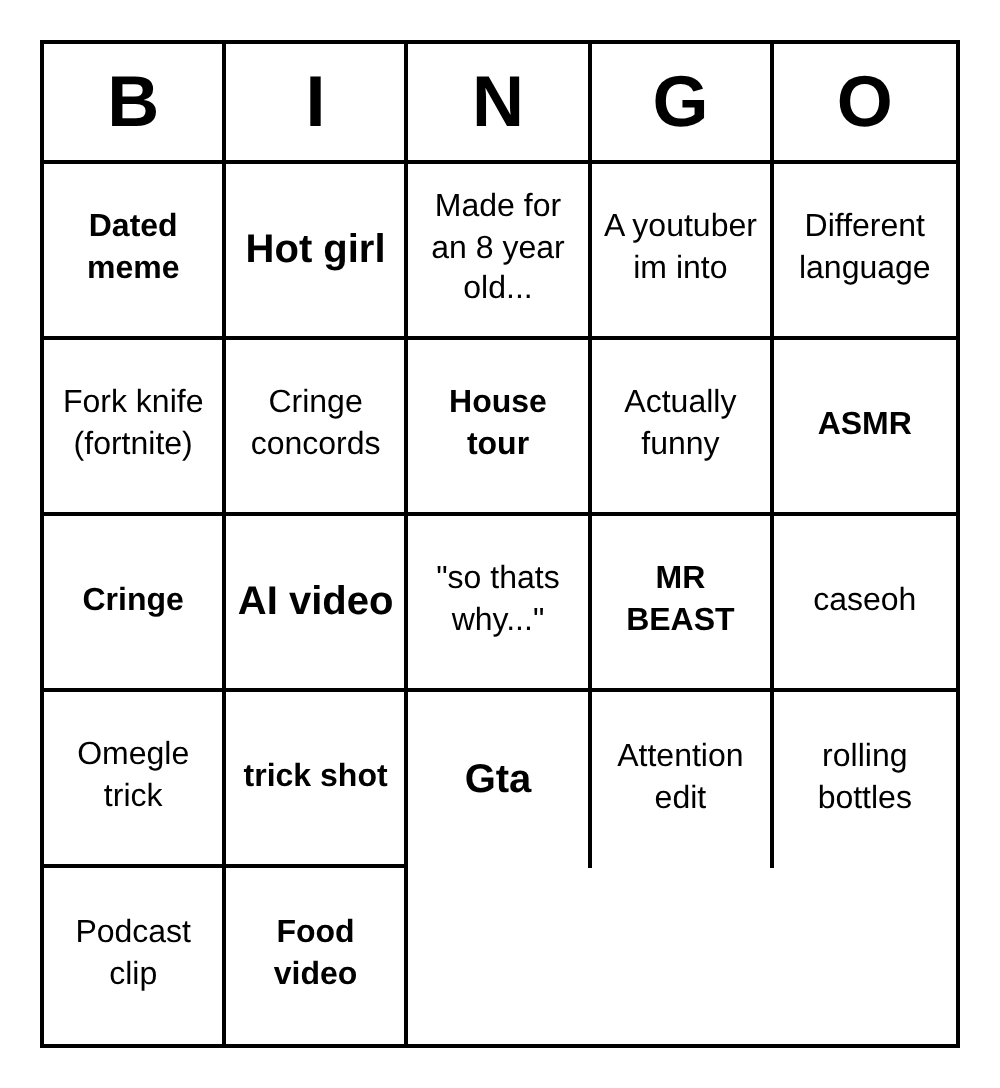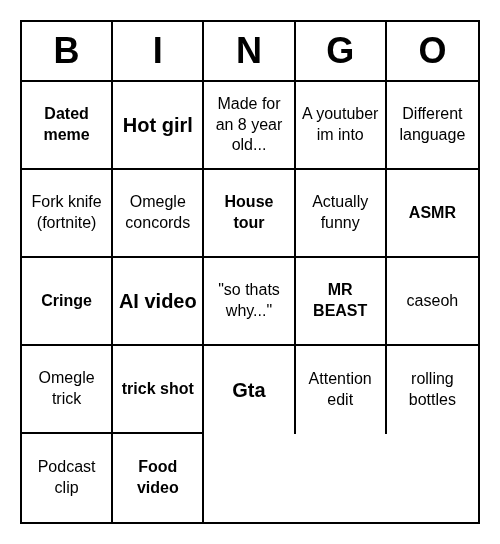--- a/index.html
+++ b/index.html
@@ -76,21 +76,21 @@
       <div class="bingo-header-cell">G</div>
       <div class="bingo-header-cell">O</div>
     </div>
   <div class="bingo-grid">
   <div class="bingo-cell medium-text">Dated meme</div>
       <div class="bingo-cell large-text">Hot girl</div>
       <div class="bingo-cell small-text">Made for an 8 year old...</div>
       <div class="bingo-cell small-text">A youtuber im into</div>
       <div class="bingo-cell small-text">Different language</div>
       <div class="bingo-cell small-text">Fork knife (fortnite)</div>
-      <div class="bingo-cell small-text">Omegle concords</div>
+      <div class="bingo-cell small-text">Cringe concords</div>
       <div class="bingo-cell medium-text">House tour</div>
       <div class="bingo-cell small-text">Actually funny</div>
       <div class="bingo-cell medium-text">ASMR</div>
       <div class="bingo-cell medium-text">Cringe</div>
       <div class="bingo-cell large-text">AI video</div>
       <div class="bingo-cell small-text">"so thats why..."</div>
       <div class="bingo-cell medium-text">MR BEAST</div>
       <div class="bingo-cell small-text">caseoh</div>
       <div class="bingo-cell small-text">Omegle trick</div>
       <div class="bingo-cell medium-text">trick shot</div>

